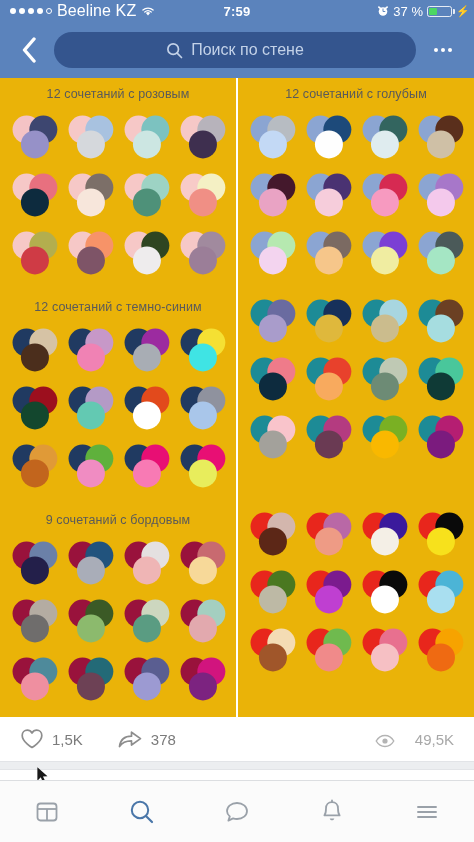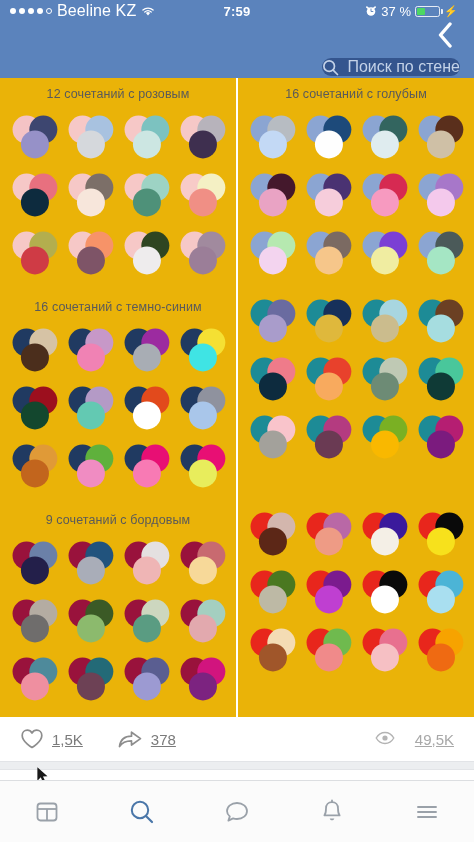--- a/index.html
+++ b/index.html
@@ -21,21 +21,21 @@
   .dots { display: flex; align-items: center; gap: 3px; }
   .dot { width: 6px; height: 6px; border-radius: 50%; background: #ffffff; }
   .dot.hollow { background: transparent; border: 1px solid #ffffff; width: 6px; height: 6px; }
   .carrier { font-size: 16px; }
   .wifi { width: 14px; height: 11px; display: block; }
   .sb-center {
     position: absolute; left: 0; right: 0; text-align: center;
     font-size: 13px; font-weight: bold; letter-spacing: .2px;
   }
   .sb-right {
-    position: absolute; right: 16px; display: flex; align-items: center; gap: 4px;
+    position: absolute; right: 4px; display: flex; align-items: center; gap: 4px;
     font-size: 13px;
   }
   .alarm { width: 12px; height: 12px; display: block; }
   .batt { position: relative; width: 25px; height: 11px; }
   .batt-body {
     position: absolute; inset: 0; border: 1px solid rgba(255,255,255,.85);
     border-radius: 2.5px;
   }
   .batt-fill {
     position: absolute; top: 2px; left: 2px; bottom: 2px;
@@ -43,21 +43,21 @@
   }
   .batt-cap {
     position: absolute; right: -3px; top: 3px; width: 2px; height: 5px;
     background: rgba(255,255,255,.85); border-radius: 0 1px 1px 0;
   }
   .bolt { font-size: 11px; line-height: 1; }
 
   
   .navbar {
     height: 56px; background: #5b83bc;
-    display: flex; align-items: flex-end; padding: 0 14px; gap: 10px; flex-direction: column;
+    display: flex; align-items: center; padding: 0 14px; gap: 10px;
   }
   .back-btn { width: 30px; display: flex; align-items: center; justify-content: center; cursor: pointer; }
   .searchbox {
     flex: 1; height: 36px; background: #34558e; border-radius: 18px;
     display: flex; align-items: center; justify-content: center; gap: 8px;
     cursor: pointer;
   }
   .search-ph { color: #c3d2e8; font-size: 16px; }
   .more-btn {
     width: 34px; display: flex; align-items: center; justify-content: center;
@@ -80,22 +80,22 @@
   .combo { position: relative; width: 100%; height: 56px; }
   .combo svg { display: block; width: 100%; height: 100%; }
 
   
   .engage {
     display: flex; align-items: center; height: 44px;
     padding: 0 20px; background: #ffffff;
   }
   .eng-item { display: flex; align-items: center; gap: 8px; cursor: pointer; }
   .eng-item + .eng-item { margin-left: 34px; }
-  .eng-views { margin-left: auto; display: flex; align-items: flex-start; gap: 20px; }
-  .eng-count { font-size: 15px; color: #7b7b7b; text-decoration: underline; }
+  .eng-views { margin-left: auto; display: flex; align-items: flex-end; gap: 20px; }
+  .eng-count { font-size: 15px; color: #7b7b7b; }
   .eng-count.muted { color: #a8a8a8; }
 
   .sep-band { height: 9px; background: #eceef0; border-top: 1px solid #e2e4e7; border-bottom: 1px solid #e2e4e7; }
   .filler { background: #ffffff; }
 
   
   .tabbar {
     position: absolute; bottom: 0; left: 0; right: 0; height: 62px;
     background: #fbfbfb; border-top: 1px solid #dcdee1;
     display: flex; align-items: center;
@@ -251,21 +251,21 @@
             <div class="combo">
               <svg viewBox="0 0 60 56">
                 <circle cx="22" cy="20" r="15" fill="#f6c8c7"></circle>
                 <circle cx="40" cy="20" r="15" fill="#a18a9e"></circle>
                 <circle cx="31" cy="36" r="15" fill="#9b7e98"></circle>
               </svg>
             </div>
           </div>
       </div>
       <div class="pal-card">
-        <div class="pal-title">16 сочетаний с голубым</div>
+        <div class="pal-title">12 сочетаний с голубым</div>
         <div class="pal-grid">
             <div class="combo">
               <svg viewBox="0 0 60 56">
                 <circle cx="22" cy="20" r="15" fill="#8ba5d2"></circle>
                 <circle cx="40" cy="20" r="15" fill="#b7bcc2"></circle>
                 <circle cx="31" cy="36" r="15" fill="#c3d9f5"></circle>
               </svg>
             </div>
             <div class="combo">
               <svg viewBox="0 0 60 56">
@@ -342,21 +342,21 @@
                 <circle cx="22" cy="20" r="15" fill="#8ba5d2"></circle>
                 <circle cx="40" cy="20" r="15" fill="#4b5a59"></circle>
                 <circle cx="31" cy="36" r="15" fill="#a5e6c4"></circle>
               </svg>
             </div>
           </div>
       </div>
     </div>
     <div class="grid-row">
       <div class="pal-card">
-        <div class="pal-title">16 сочетаний с темно-синим</div>
+        <div class="pal-title">12 сочетаний с темно-синим</div>
         <div class="pal-grid">
             <div class="combo">
               <svg viewBox="0 0 60 56">
                 <circle cx="22" cy="20" r="15" fill="#203a61"></circle>
                 <circle cx="40" cy="20" r="15" fill="#d6c3a5"></circle>
                 <circle cx="31" cy="36" r="15" fill="#4b2e1c"></circle>
               </svg>
             </div>
             <div class="combo">
               <svg viewBox="0 0 60 56">

